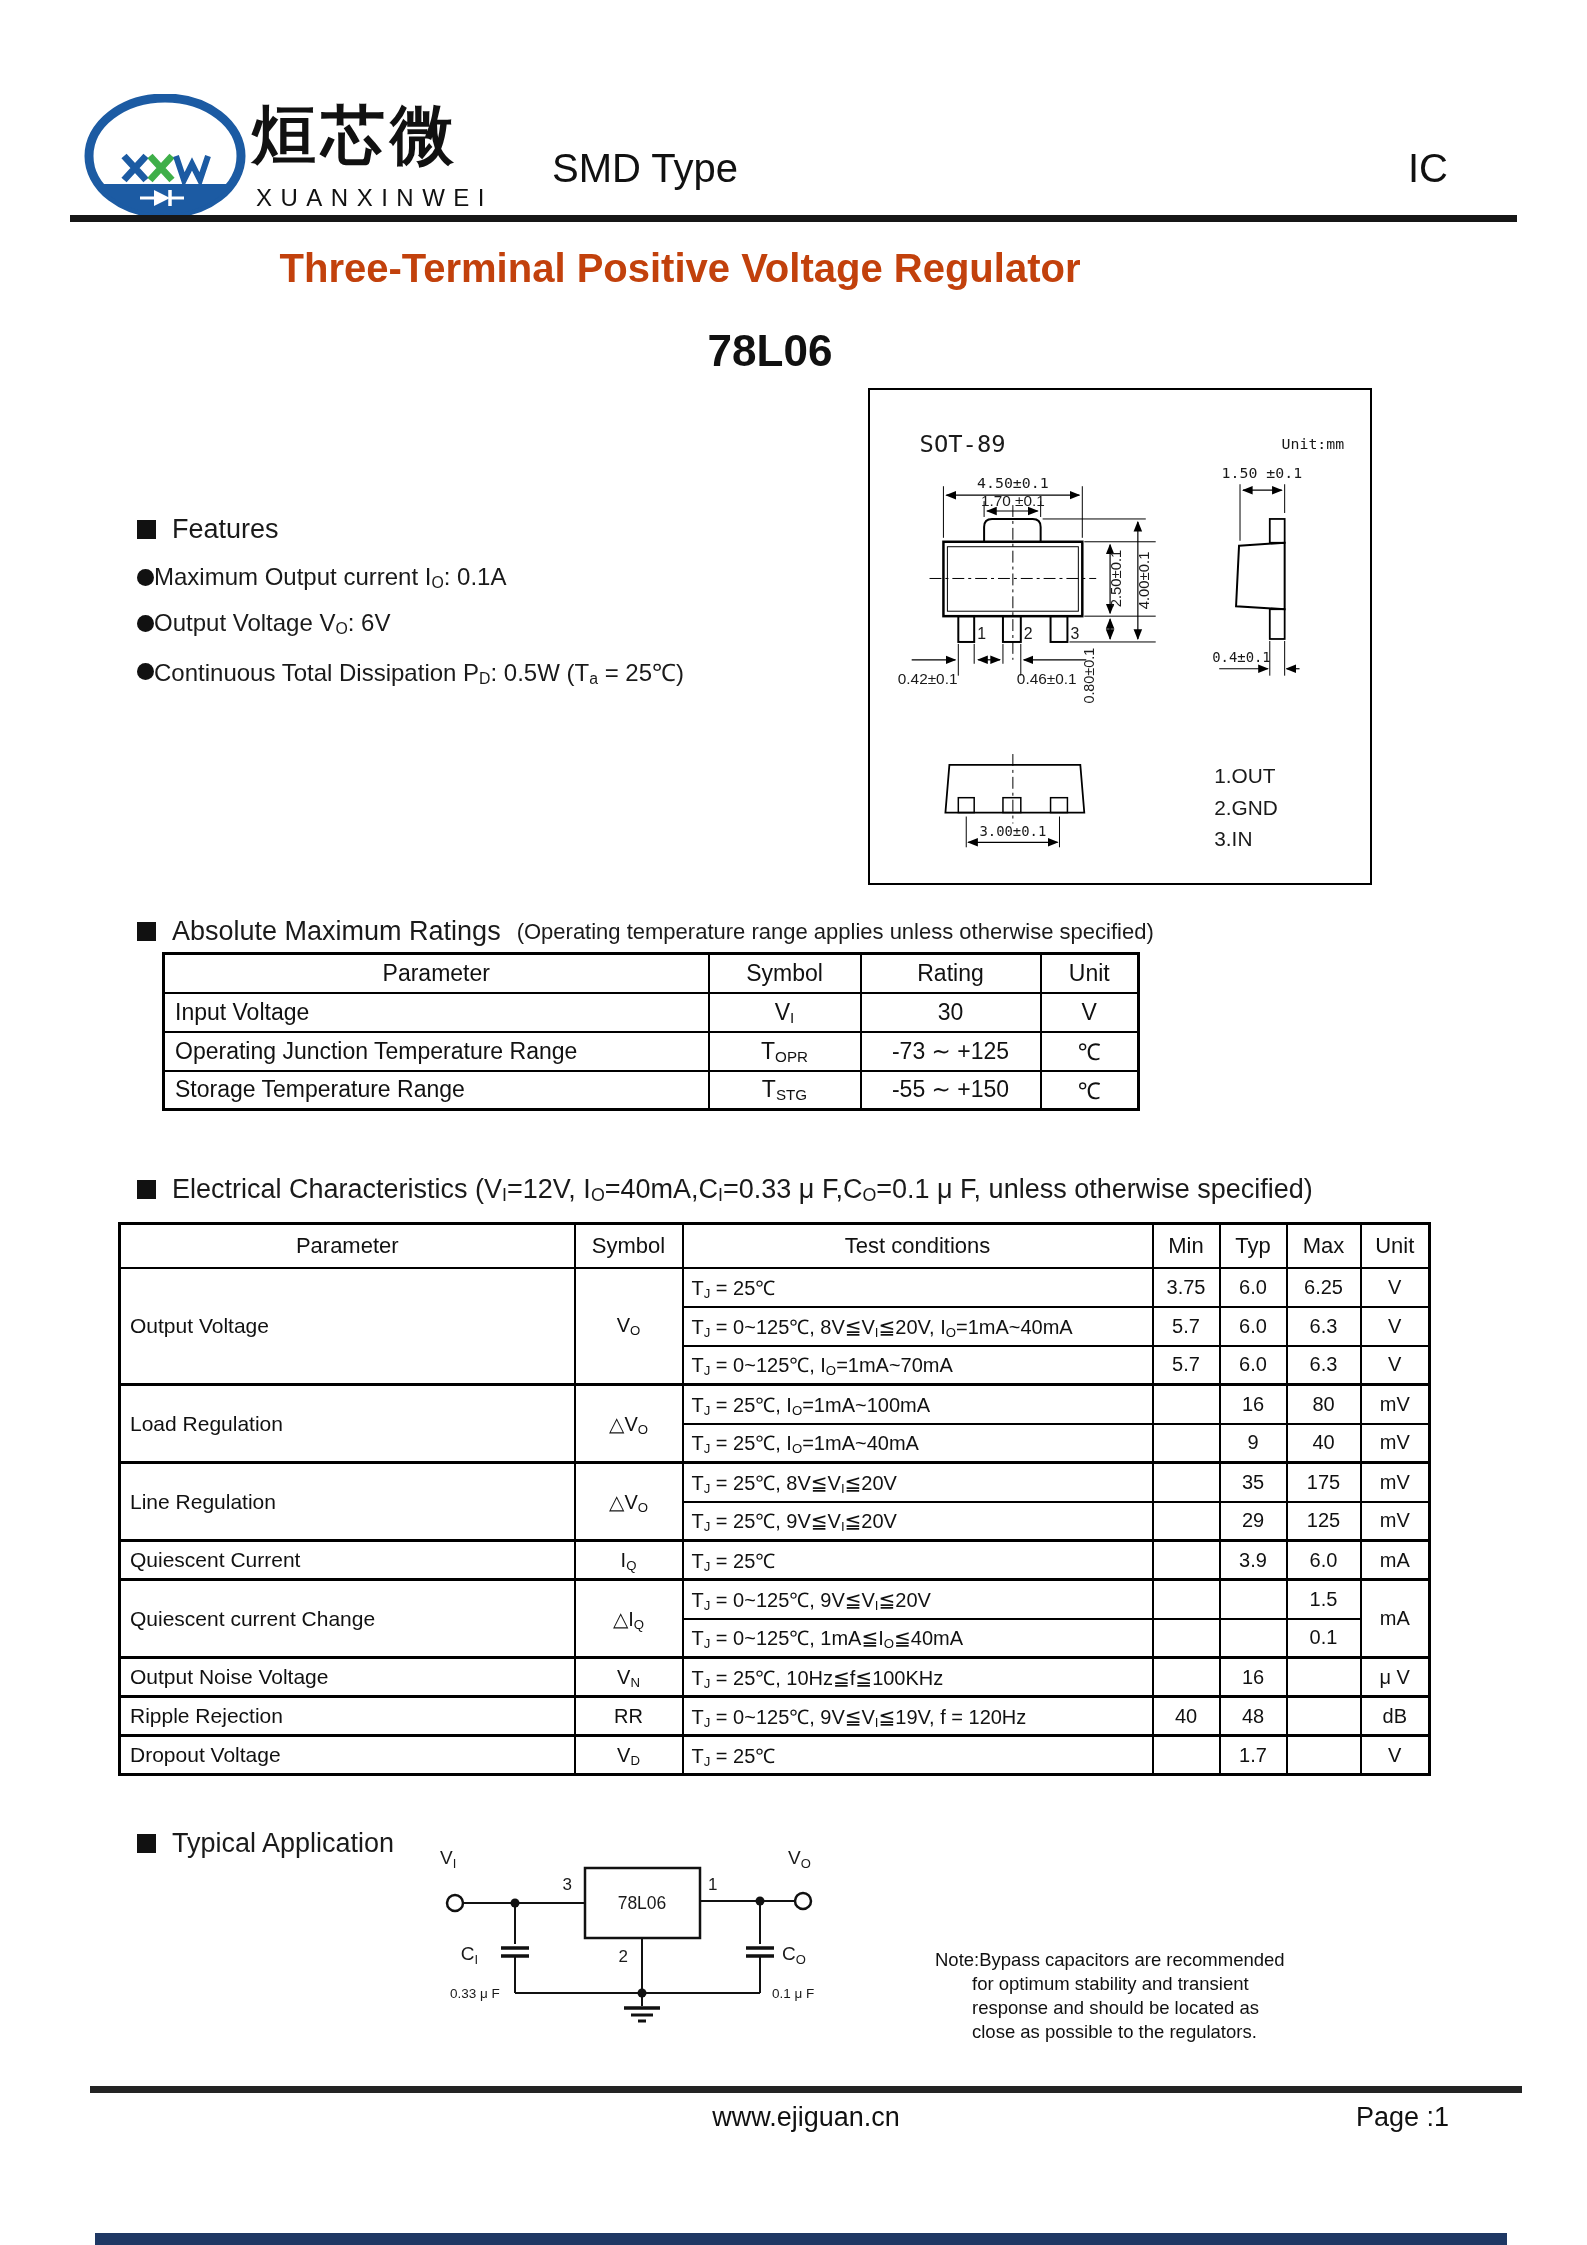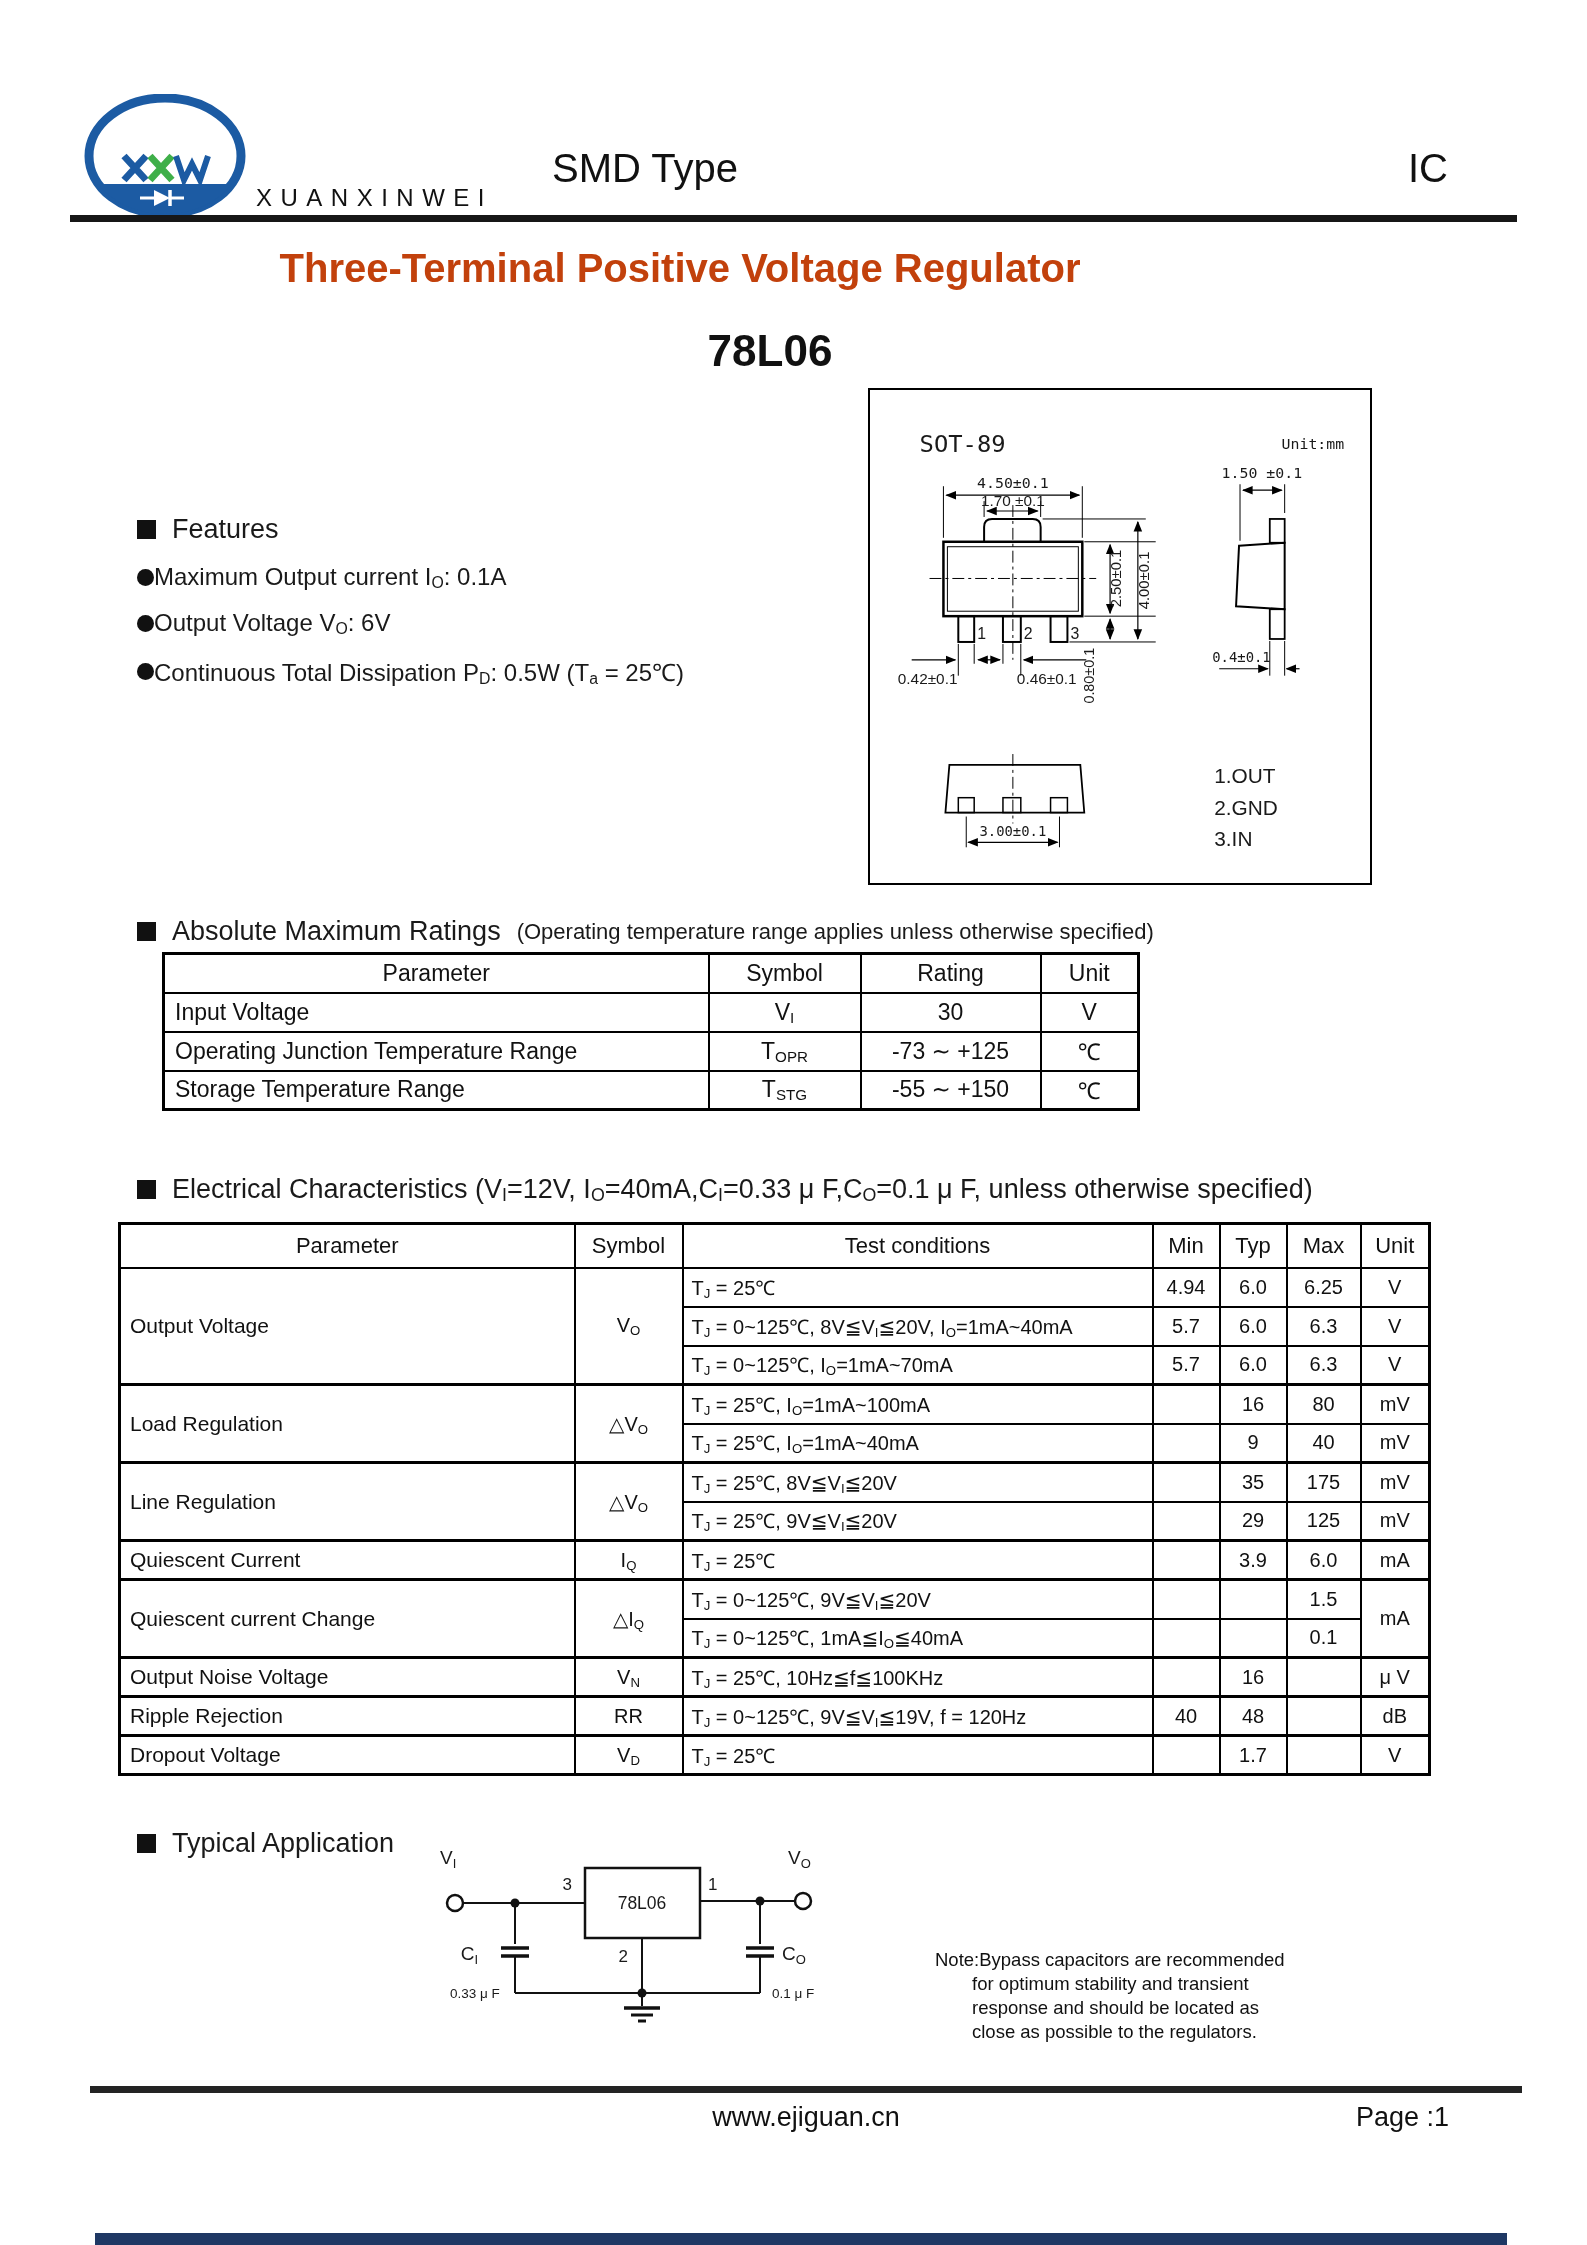--- a/index.html
+++ b/index.html
@@ -74,20 +74,21 @@
       <ellipse cx="81" cy="62" rx="76" ry="58" fill="#ffffff" stroke="#1c5ba3" stroke-width="9"></ellipse>
       <path d="M40,62 L62,86 M62,62 L40,86" stroke="#1c5ba3" stroke-width="7" fill="none"></path>
       <path d="M66,62 L88,86 M88,62 L66,86" stroke="#3faf49" stroke-width="7" fill="none"></path>
       <path d="M92,62 L100,86 L108,70 L116,86 L124,62" stroke="#1c5ba3" stroke-width="6" fill="none"></path>
       <rect x="4" y="90" width="154" height="30" fill="#1c5ba3" clip-path="url(#lc)"></rect>
       <polygon points="70,96 70,112 86,104" fill="#ffffff"></polygon>
       <path d="M86,96 V112" stroke="#ffffff" stroke-width="3.5"></path>
       <path d="M56,104 H70 M86,104 H100" stroke="#ffffff" stroke-width="3"></path>
     </svg>
   </div>
+  <div class="abs brand-cn">烜芯微</div>
   <div class="abs brand-en">XUANXINWEI</div>
   <div class="abs smd">SMD Type</div>
   <div class="abs ic">IC</div>
   <div class="abs hrule"></div>
 
   <div class="abs doc-title">Three-Terminal Positive Voltage Regulator</div>
   <div class="abs part">78L06</div>
 
   <div class="abs features">
     <div class="sec">
@@ -246,21 +247,21 @@
       <th>Test conditions</th>
       <th>Min</th>
       <th>Typ</th>
       <th>Max</th>
       <th>Unit</th>
     </tr>
     <tr>
       <td class="l" rowspan="3">Output Voltage</td>
       <td class="c" rowspan="3">V<span class="sb">O</span></td>
       <td class="cond">T<span class="sb">J</span> = 25℃</td>
-      <td class="c">4.94</td>
+      <td class="c">3.75</td>
       <td class="c">6.0</td>
       <td class="c">6.25</td>
       <td class="c">V</td>
     </tr>
     <tr>
       <td class="cond">T<span class="sb">J</span> = 0~125℃, 8V≦V<span class="sb">I</span>≦20V, I<span class="sb">O</span>=1mA~40mA</td>
       <td class="c">5.7</td>
       <td class="c">6.0</td>
       <td class="c">6.3</td>
       <td class="c">V</td>

